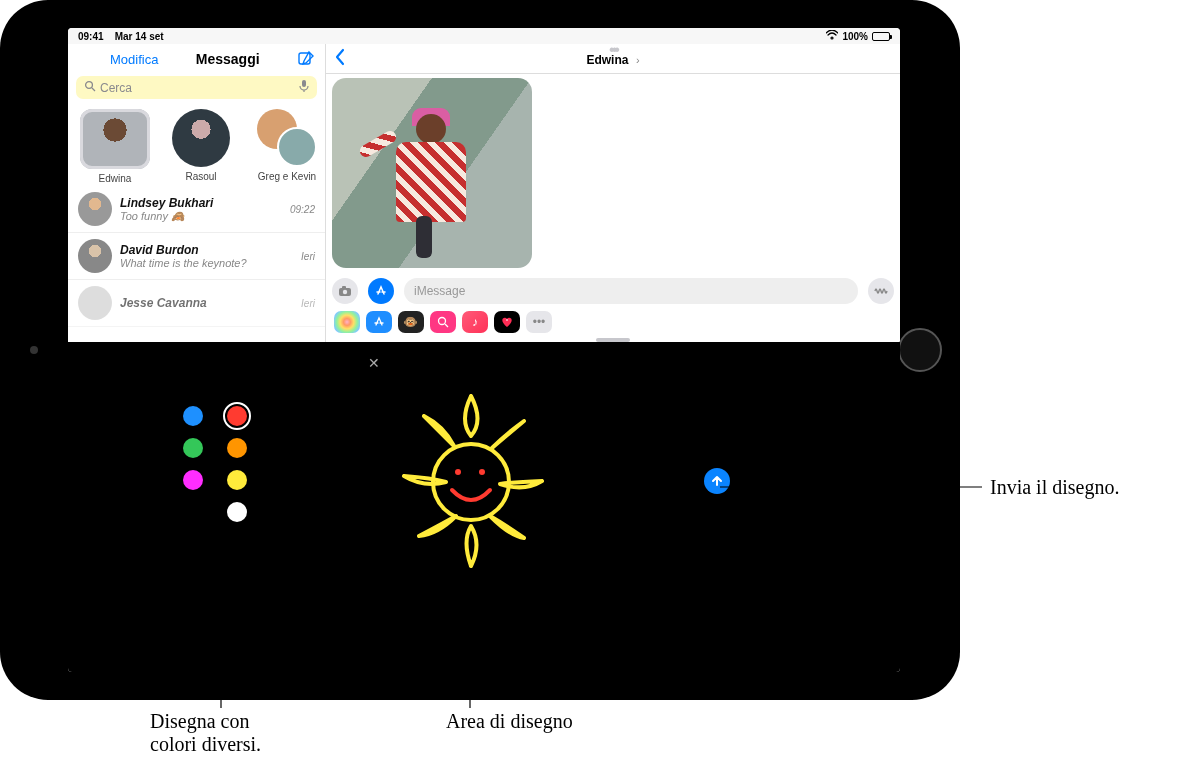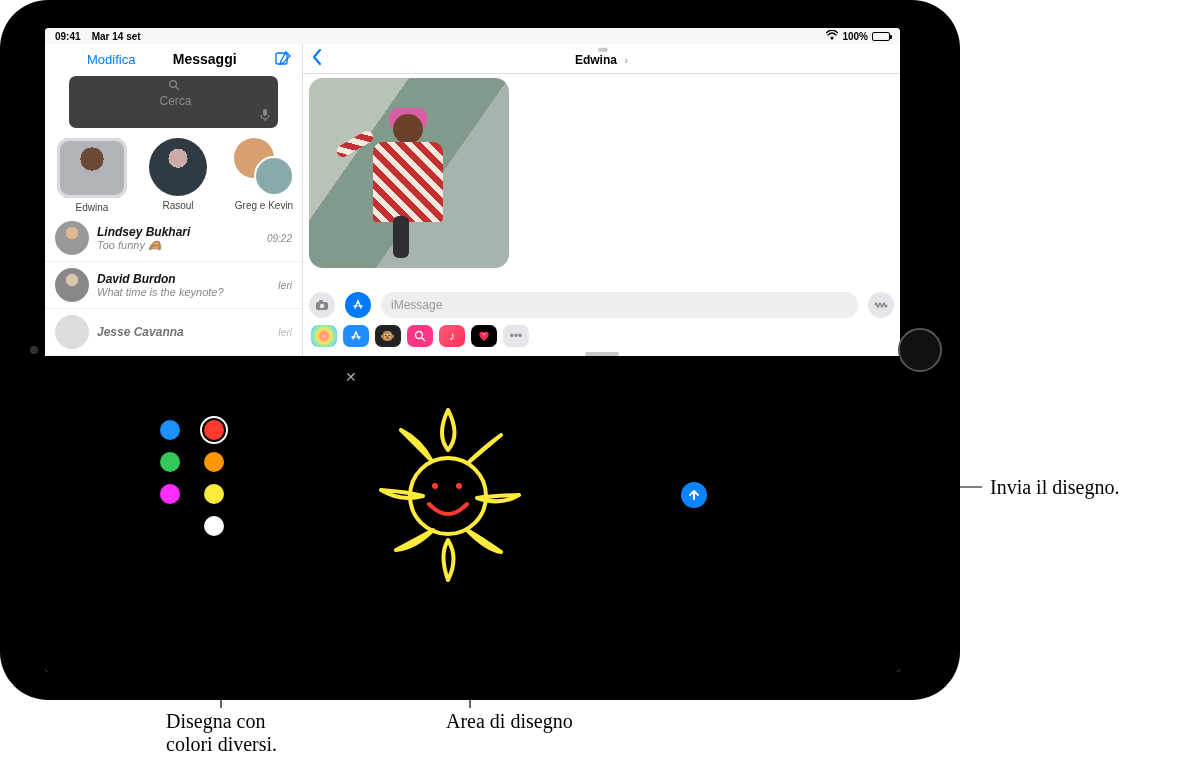--- a/index.html
+++ b/index.html
@@ -5,21 +5,21 @@
 * { box-sizing: border-box; margin: 0; padding: 0; font-family: -apple-system, BlinkMacSystemFont, "Helvetica Neue", Arial, sans-serif; }
 body { background: #fff; width: 1197px; height: 758px; position: relative; }
 
 
 .device-frame {
   position: absolute;
   left: 0; top: 0;
   width: 960px; height: 700px;
   background: #000;
   border-radius: 48px;
-  padding: 28px 60px 28px 45px;
+  padding: 28px 60px 28px 68px;
 }
 .home-button {
   position: absolute;
   right: 18px;
   top: 50%;
   transform: translateY(-50%);
   width: 44px; height: 44px;
   border: 2px solid #555;
   border-radius: 50%;
   background: #111;
@@ -92,29 +92,28 @@
   align-items: center;
   justify-content: space-between;
   padding: 6px 10px 4px;
   margin-left: 32px;
 }
 .sb-edit { color: #007aff; font-size: 13px; }
 .sb-title { font-weight: 700; font-size: 14px; }
 .sb-compose { color: #007aff; width: 18px; height: 18px; }
 
 .search-bar {
-  margin: 4px 24px;
+  margin: 4px 8px;
   border-radius: 7px;
-  background: #404040;
+  background: #fef9c3;
   display: flex;
   align-items: center;
   padding: 3px 8px;
   font-size: 12px;
   color: #8a8a8e;
-  flex-direction: column;
 }
 .search-bar .mic { margin-left: auto; }
 
 .pinned {
   display: flex;
   gap: 8px;
   padding: 6px 8px 2px;
   overflow: hidden;
 }
 .pin { flex: 0 0 78px; text-align: center; }
@@ -272,21 +271,21 @@
 }
 
 
 .callout {
   position: absolute;
   font-size: 20px;
   color: #000;
   font-family: Liberation Serif, serif;
 }
 .callout.right { left: 990px; top: 476px; }
-.callout.bottom1 { left: 166px; top: 710px; width: 200px; }
+.callout.bottom1 { left: 150px; top: 710px; width: 200px; }
 .callout.bottom2 { left: 446px; top: 710px; }
 
 .leader {
   position:absolute;
   stroke:#000;stroke-width:1.2;fill:none;
   pointer-events:none;
 }
 .bracket {
   position:absolute;
   border:1px solid #000;

